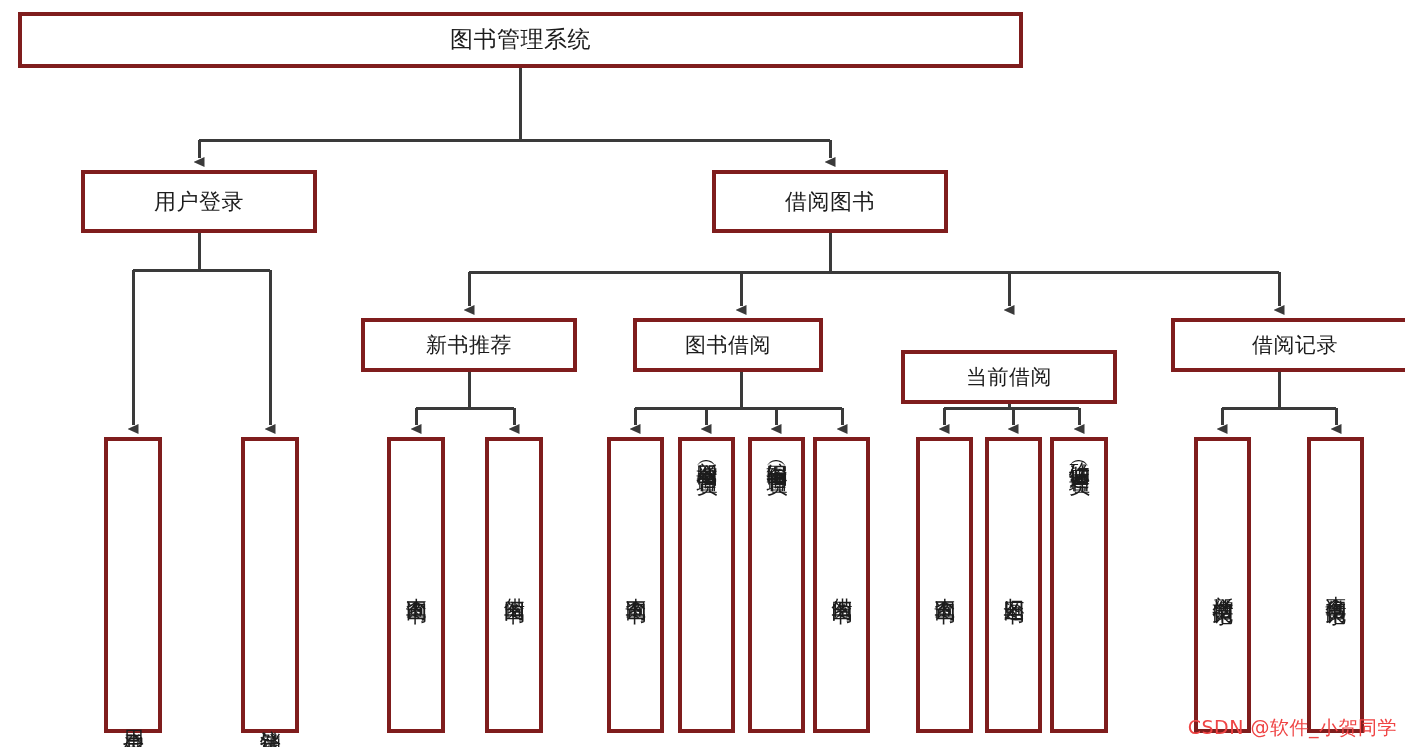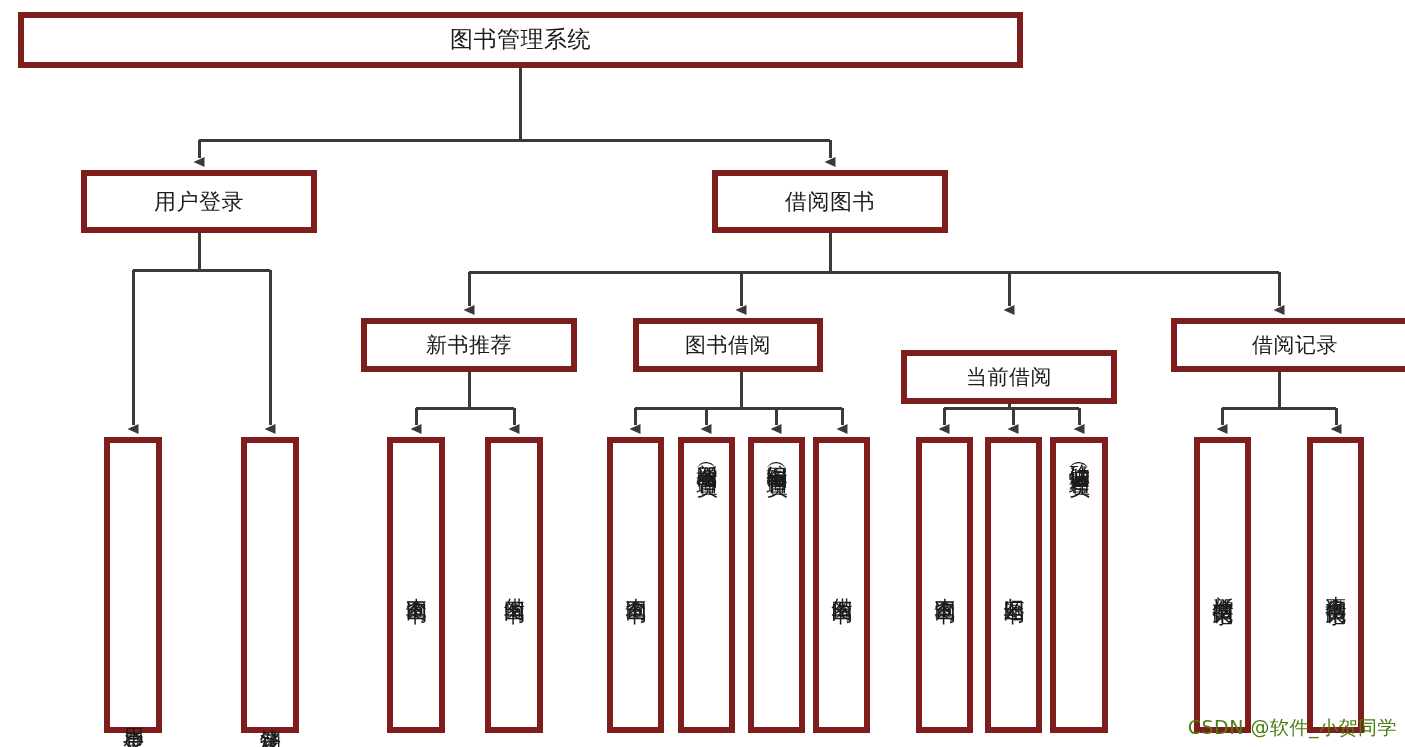--- a/index.html
+++ b/index.html
@@ -21,21 +21,21 @@
     position: absolute;
     left: 0;
     top: 0;
     width: 1405px;
     height: 747px;
     pointer-events: none;
   }
   .node {
     position: absolute;
     box-sizing: border-box;
-    border: 6px solid #7f1d1d;
+    border: 4px solid #7f1d1d;
     background: #ffffff;
     display: flex;
     align-items: center;
     justify-content: center;
     color: #1c1c1c;
   }
   .node .label {
     line-height: 1.18;
     letter-spacing: 0.5px;
     white-space: nowrap;
@@ -60,21 +60,21 @@
   }
   .node.leaf.anchor-top {
     align-items: flex-start;
     padding-top: 4px;
   }
   .watermark {
     position: absolute;
     right: 8px;
     bottom: 6px;
     font-size: 19px;
-    color: #4d7c0f;
+    color: #ef4444;
     white-space: nowrap;
     letter-spacing: 0.5px;
   }
 </style>
 </head>
 <body>
 
 <div id="canvas">
 
   <svg class="edges" viewBox="0 0 1405 747" xmlns="http://www.w3.org/2000/svg">

